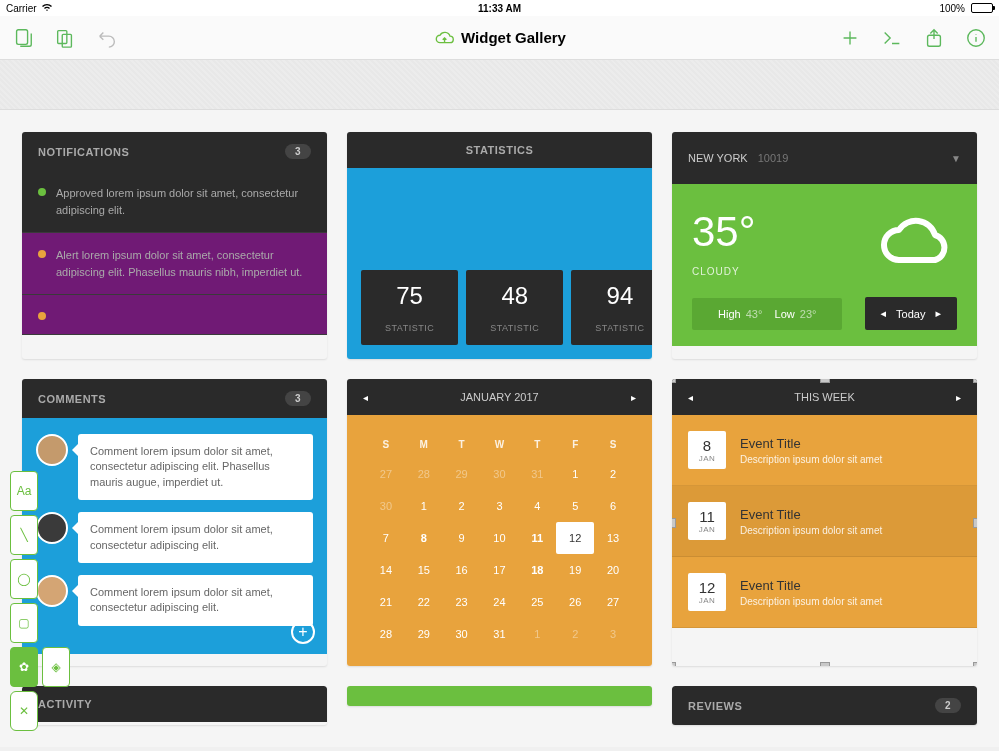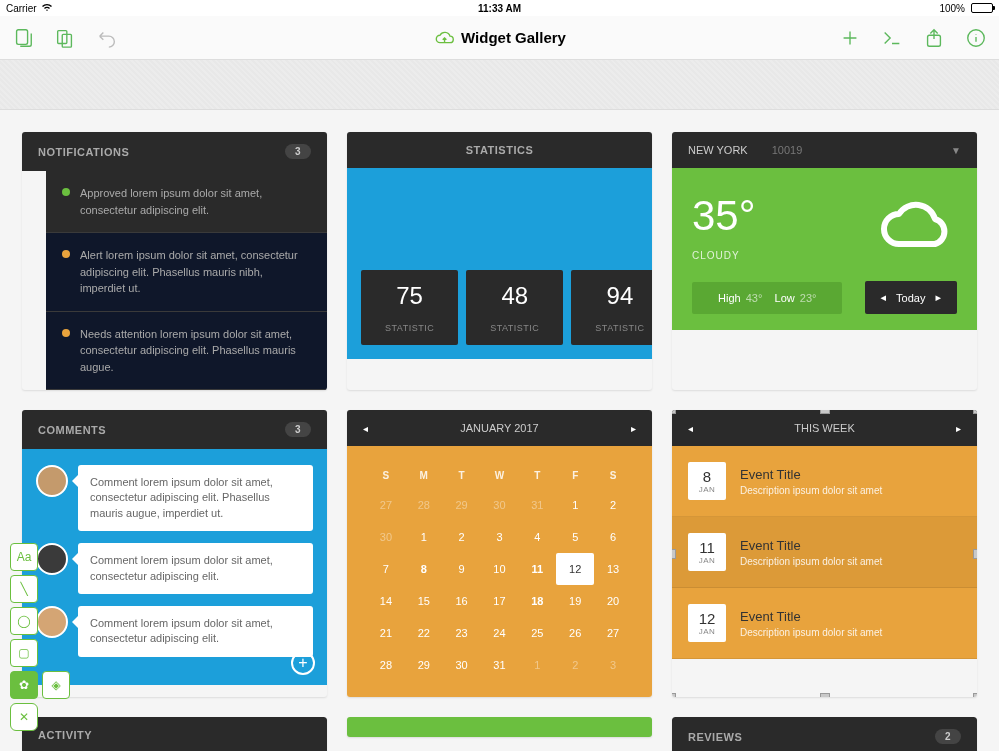--- a/index.html
+++ b/index.html
@@ -26,40 +26,40 @@
 
 
 .canvas { padding: 22px; display: grid; grid-template-columns: repeat(3, 1fr); gap: 20px; background: #f5f5f5; }
 
 .card { border-radius: 3px; overflow: hidden; box-shadow: 0 1px 2px rgba(0,0,0,0.1); }
 .card-header { background: #2a2a2a; color: #aaa; padding: 12px 16px; font-size: 11px; font-weight: 600; letter-spacing: 0.5px; display: flex; align-items: center; justify-content: space-between; }
 .card-header.center { justify-content: center; }
 .badge { background: #444; color: #ccc; border-radius: 10px; padding: 2px 10px; font-size: 10px; min-width: 20px; text-align: center; }
 
 
-.notif-body { background: #0f172a; margin-left: 24px; }
+.notif-body { background: #701a75; }
 .notif-item { padding: 14px 16px; font-size: 11px; color: #aaa; line-height: 1.5; display: flex; gap: 10px; border-bottom: 1px solid #3a3a3a; }
 .notif-item:first-child { background: #2a2a2a; }
 .dot { width: 8px; height: 8px; border-radius: 50%; flex-shrink: 0; margin-top: 3px; }
 .dot.green { background: #6bbf3f; }
 .dot.orange { background: #e8a33d; }
 
 
 .stats-body { background: #1c9fda; padding: 18px 14px 14px; }
 .bars { display: flex; gap: 2px; justify-content: space-between; height: 70px; align-items: flex-end; margin-bottom: 14px; }
 .bar-pair { display: flex; gap: 1px; align-items: flex-end; flex: 1; }
 .bar { flex: 1; background: #2a2a2a; }
 .bar.light { background: #fff; }
 .stat-boxes { display: flex; gap: 8px; }
 .stat-box { flex: 1; background: #2a2a2a; padding: 12px 24px; text-align: center; border-radius: 2px; }
 .stat-num { color: #fff; font-size: 24px; font-weight: 300; }
 .stat-lbl { color: #888; font-size: 9px; letter-spacing: 0.5px; margin-top: 13px; }
 
 
-.weather-head { background: #2a2a2a; padding: 12px 16px; font-size: 11px; color: #ccc; display: flex; align-items: center; gap: 24px; }
+.weather-head { background: #2a2a2a; padding: 20px 16px; font-size: 11px; color: #ccc; display: flex; align-items: center; gap: 10px; }
 .weather-head .zip { color: #777; }
 .weather-head .chev { margin-left: auto; color: #888; font-size: 10px; }
 .weather-body { background: #6bbf3f; padding: 24px 20px 16px; color: #fff; }
 .weather-main { display: flex; align-items: center; justify-content: space-between; margin-bottom: 20px; }
 .temp { font-size: 42px; font-weight: 200; }
 .cond { font-size: 10px; letter-spacing: 1px; margin-top: 10px; color: rgba(255,255,255,0.8); }
 .cloud-icon { width: 80px; height: 55px; }
 .weather-bottom { display: flex; align-items: center; gap: 12px; }
 .hilo { background: #5aa833; padding: 10px 26px; font-size: 11px; border-radius: 2px; }
 .hilo span.dim { opacity: 0.6; margin-left: 2px; }
@@ -95,21 +95,21 @@
 .event-date .m { font-size: 8px; color: #888; letter-spacing: 0.5px; }
 .event-txt .t { font-size: 13px; color: #333; margin-bottom: 3px; }
 .event-txt .d { font-size: 10px; color: rgba(255,255,255,0.85); }
 
 
 .sel-handle { position: absolute; width: 10px; height: 10px; background: #c8c8c8; border: 1px solid #999; }
 .sel-outline { position: absolute; border: 1px solid rgba(100,150,200,0.5); pointer-events: none; }
 
 
 .float-tools { position: absolute; left: 10px; bottom: 20px; display: flex; flex-direction: column; gap: 4px; }
-.ft-btn { width: 28px; height: 28px; background: #fff; border: 1px solid #6bbf3f; border-radius: 4px; display: flex; align-items: center; justify-content: center; color: #6bbf3f; font-size: 12px; }
+.ft-btn { width: 28px; height: 40px; background: #fff; border: 1px solid #6bbf3f; border-radius: 4px; display: flex; align-items: center; justify-content: center; color: #6bbf3f; font-size: 12px; }
 .ft-btn.solid { background: #6bbf3f; color: #fff; }
 .ft-btn.x { border-radius: 6px; }
 
 
 .card-header.only { border-radius: 3px 3px 0 0; }
 
 </style>
 </head>
 <body>
 
@@ -180,21 +180,20 @@
         <div class="notif-item">
           <span class="dot green"></span>
           <span>Approved lorem ipsum dolor sit amet, consectetur adipiscing elit.</span>
         </div>
         <div class="notif-item">
           <span class="dot orange"></span>
           <span>Alert lorem ipsum dolor sit amet, consectetur adipiscing elit. Phasellus mauris nibh, imperdiet ut.</span>
         </div>
         <div class="notif-item">
           <span class="dot orange"></span>
-          <span>Needs attention lorem ipsum dolor sit amet, consectetur adipiscing elit. Phasellus mauris augue.</span>
         </div>
       </div>
   </div>
 
   <div class="card">
     <div class="card-header center">
       <span>STATISTICS</span>
     </div>
     <div class="stats-body">
       <div class="bars" id="bars">

